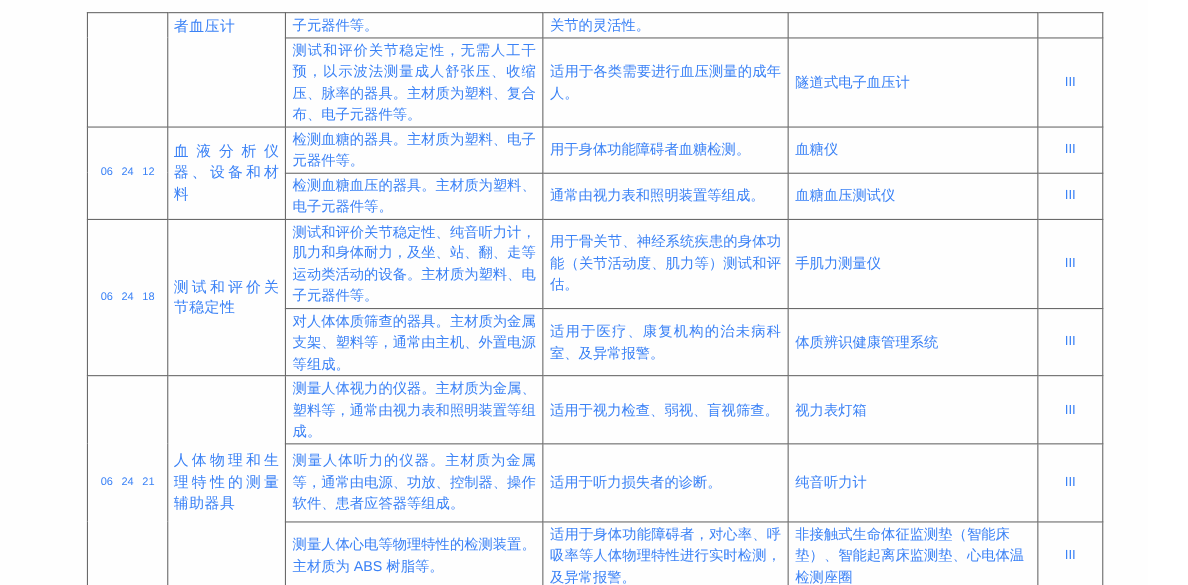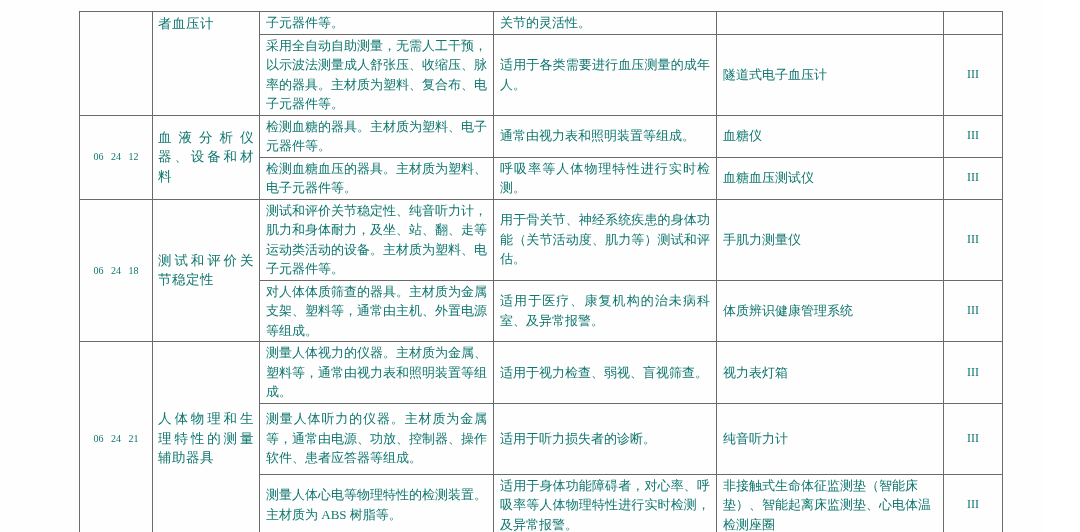--- a/index.html
+++ b/index.html
@@ -6,22 +6,22 @@
     margin: 0;
     padding: 0;
     background: #ffffff;
   }
   .page {
     position: relative;
     width: 1044px;
     height: 532px;
     background: #fefefe;
     overflow: hidden;
-    font-family: Liberation Serif, serif;
-    color: #0f766e;
+    font-family: Liberation Sans, sans-serif;
+    color: #3b82f6;
   }
   table.med-table {
     position: absolute;
     left: 79px;
     top: 11px;
     width: 923px;
     border-collapse: collapse;
     table-layout: fixed;
   }
   .med-table td {
@@ -89,37 +89,37 @@
     <tbody>
         <tr class="r1">
       <td class="code-cell" rowspan="2"></td>
       <td class="category-cell cont" rowspan="2">者血压计</td>
       <td class="desc-cell">子元器件等。</td>
       <td class="use-cell">关节的灵活性。</td>
       <td class="prod-cell"></td>
       <td class="class-cell"></td>
     </tr>
     <tr class="r2">
-      <td class="desc-cell">采用全自动自助测量，无需人工干预，以示波法测量成人舒张压、收缩压、脉率的器具。主材质为塑料、复合布、电子元器件等。</td>
+      <td class="desc-cell">测试和评价关节稳定性，无需人工干预，以示波法测量成人舒张压、收缩压、脉率的器具。主材质为塑料、复合布、电子元器件等。</td>
       <td class="use-cell">适用于各类需要进行血压测量的成年人。</td>
       <td class="prod-cell">隧道式电子血压计</td>
       <td class="class-cell">III</td>
     </tr>
 
     <tr class="r3">
       <td class="code-cell" rowspan="2">06 24 12</td>
       <td class="category-cell" rowspan="2">血液分析仪器、设备和材料</td>
       <td class="desc-cell">检测血糖的器具。主材质为塑料、电子元器件等。</td>
-      <td class="use-cell">通常由视力表和照明装置等组成。</td>
+      <td class="use-cell">用于身体功能障碍者血糖检测。</td>
       <td class="prod-cell">血糖仪</td>
       <td class="class-cell">III</td>
     </tr>
     <tr class="r4">
       <td class="desc-cell">检测血糖血压的器具。主材质为塑料、电子元器件等。</td>
-      <td class="use-cell">呼吸率等人体物理特性进行实时检测。</td>
+      <td class="use-cell">通常由视力表和照明装置等组成。</td>
       <td class="prod-cell">血糖血压测试仪</td>
       <td class="class-cell">III</td>
     </tr>
 
     <tr class="r5">
       <td class="code-cell" rowspan="2">06 24 18</td>
       <td class="category-cell" rowspan="2">测试和评价关节稳定性</td>
       <td class="desc-cell">测试和评价关节稳定性、纯音听力计，肌力和身体耐力，及坐、站、翻、走等运动类活动的设备。主材质为塑料、电子元器件等。</td>
       <td class="use-cell">用于骨关节、神经系统疾患的身体功能（关节活动度、肌力等）测试和评估。</td>
       <td class="prod-cell">手肌力测量仪</td>

